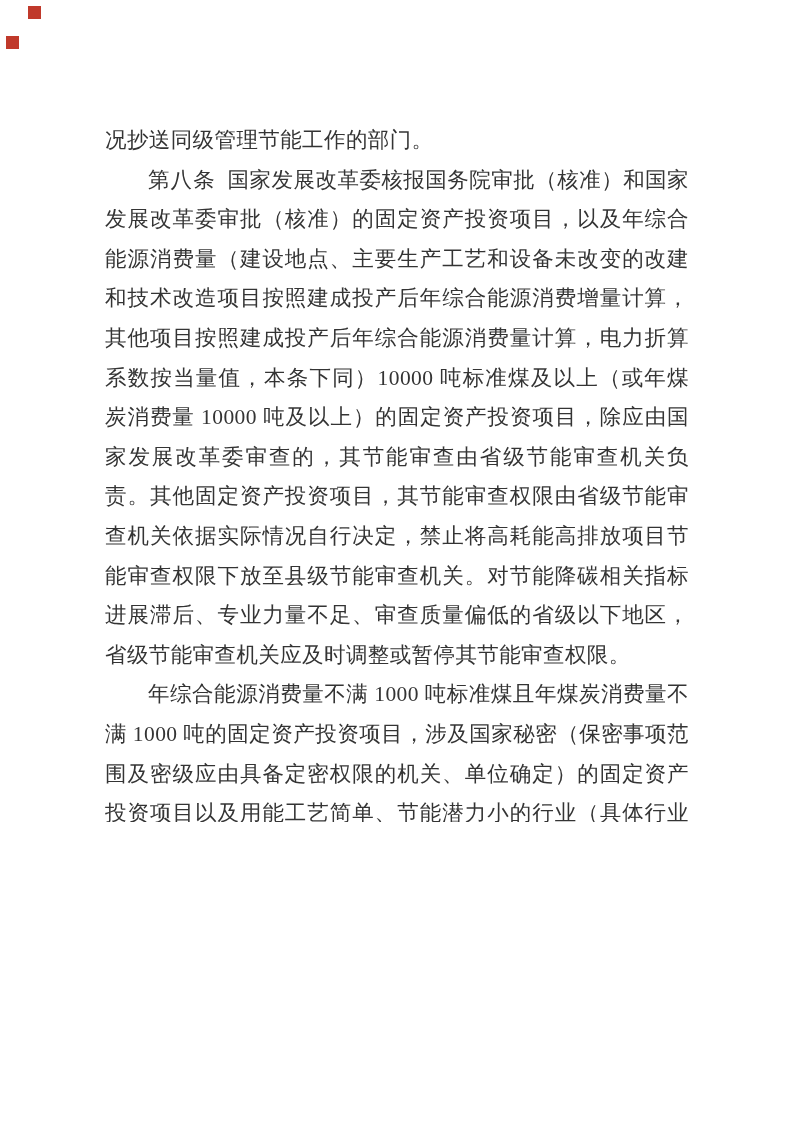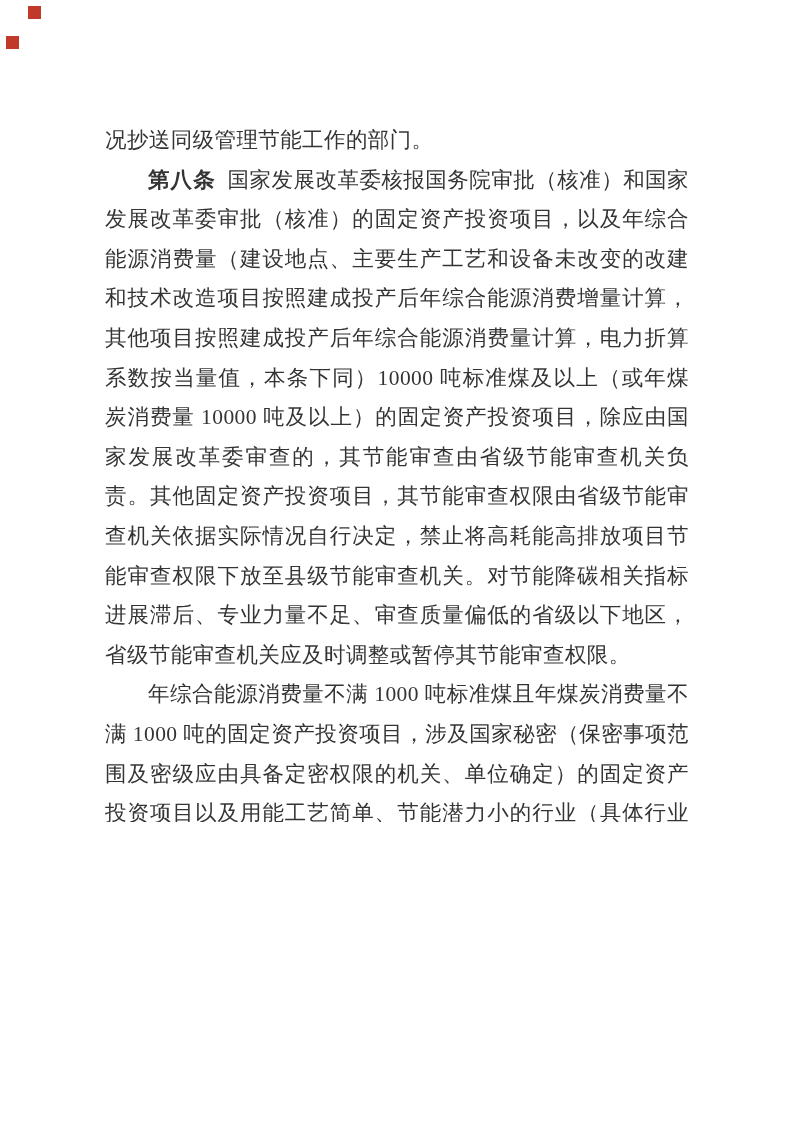--- a/index.html
+++ b/index.html
@@ -37,21 +37,21 @@
     line-height: 39.6px;
     text-align: justify;
     text-justify: inter-character;
     letter-spacing: 0.4px;
   }
   .body-text p.indent {
     text-indent: 2em;
   }
   .article-no {
     font-family: "Liberation Sans", "DejaVu Sans", sans-serif;
-    font-weight: 700;
+    font-weight: 400;
     margin-right: 0.55em;
     letter-spacing: 1px;
   }
   .page-number {
     position: absolute;
     left: 113px;
     top: 997px;
     font-size: 21px;
     letter-spacing: 3px;
     color: #3a3a3a;

